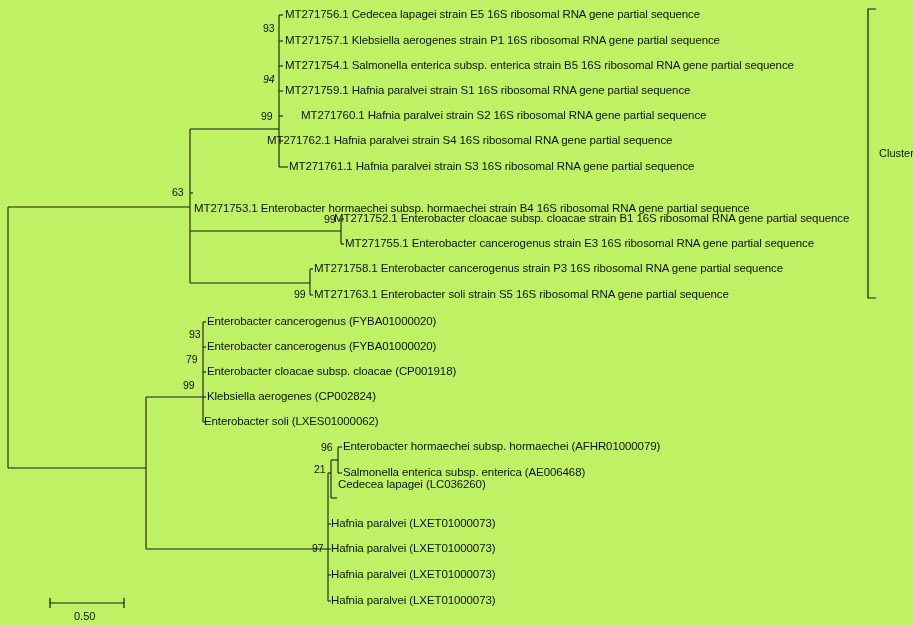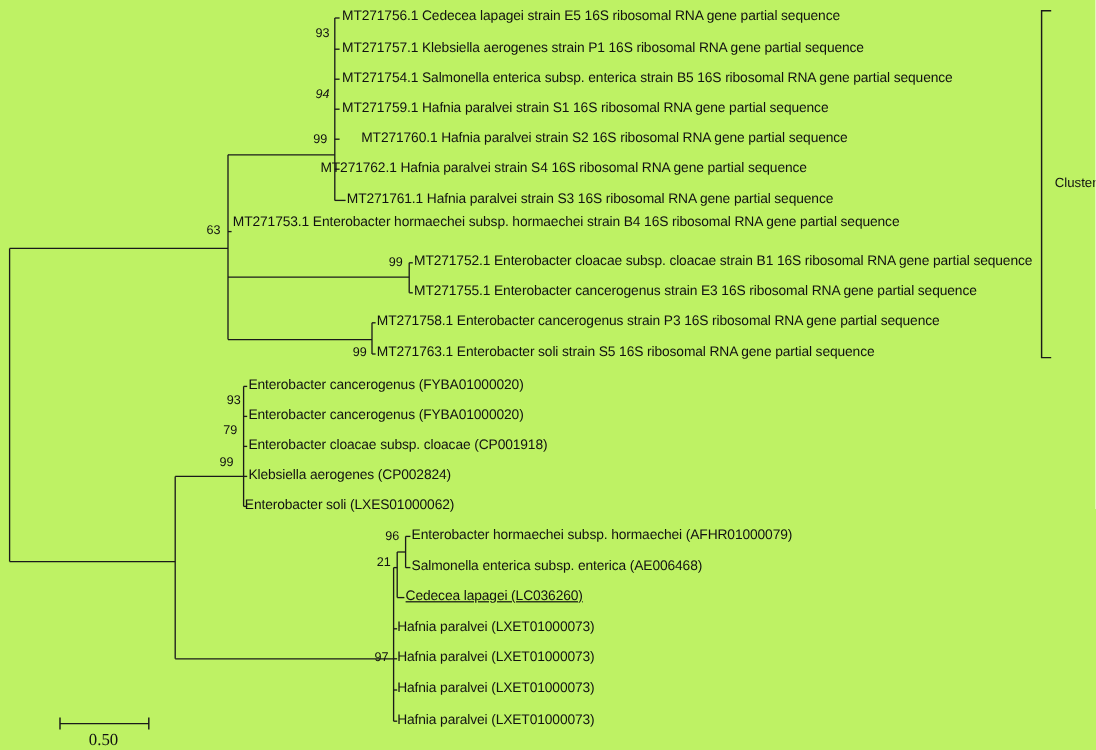--- a/index.html
+++ b/index.html
@@ -44,22 +44,22 @@
   }
   .cluster-label {
     position: absolute;
     font-family: "Liberation Sans", sans-serif;
     font-size: 11px;
     color: #111111;
     white-space: nowrap;
   }
   .scale-label {
     position: absolute;
-    font-family: Liberation Serif, serif;
-    font-size: 14px;
+    font-family: Liberation Sans, sans-serif;
+    font-size: 11px;
     color: #111111;
     white-space: nowrap;
   }
 </style>
 </head>
 <body>
 
 <div id="figure">
 
   <svg id="tree-svg" viewBox="0 0 913 625">
@@ -117,33 +117,33 @@
   </svg>
 
   <div id="tip-layer">
       <div class="tip-label" style="left: 285px; top: 8px;">MT271756.1 Cedecea lapagei strain E5 16S ribosomal RNA gene partial sequence</div>
       <div class="tip-label" style="left: 285px; top: 34px;">MT271757.1 Klebsiella aerogenes strain P1 16S ribosomal RNA gene partial sequence</div>
       <div class="tip-label" style="left: 285px; top: 59px;">MT271754.1 Salmonella enterica subsp. enterica strain B5 16S ribosomal RNA gene partial sequence</div>
       <div class="tip-label" style="left: 285px; top: 84px;">MT271759.1 Hafnia paralvei strain S1 16S ribosomal RNA gene partial sequence</div>
       <div class="tip-label" style="left: 285px; top: 109px; margin-left: 16px;">MT271760.1 Hafnia paralvei strain S2 16S ribosomal RNA gene partial sequence</div>
       <div class="tip-label" style="left: 267px; top: 134px;">MT271762.1 Hafnia paralvei strain S4 16S ribosomal RNA gene partial sequence</div>
       <div class="tip-label" style="left: 289px; top: 160px;">MT271761.1 Hafnia paralvei strain S3 16S ribosomal RNA gene partial sequence</div>
-      <div class="tip-label" style="left: 194px; top: 179px;">MT271753.1 Enterobacter hormaechei subsp. hormaechei strain B4 16S ribosomal RNA gene partial sequence</div>
-      <div class="tip-label" style="left: 345px; top: 212px;">MT271752.1 Enterobacter cloacae subsp. cloacae strain B1 16S ribosomal RNA gene partial sequence</div>
+      <div class="tip-label" style="left: 194px; top: 202px;">MT271753.1 Enterobacter hormaechei subsp. hormaechei strain B4 16S ribosomal RNA gene partial sequence</div>
+      <div class="tip-label" style="left: 334px; top: 212px;">MT271752.1 Enterobacter cloacae subsp. cloacae strain B1 16S ribosomal RNA gene partial sequence</div>
       <div class="tip-label" style="left: 345px; top: 237px;">MT271755.1 Enterobacter cancerogenus strain E3 16S ribosomal RNA gene partial sequence</div>
       <div class="tip-label" style="left: 314px; top: 262px;">MT271758.1 Enterobacter cancerogenus strain P3 16S ribosomal RNA gene partial sequence</div>
       <div class="tip-label" style="left: 314px; top: 288px;">MT271763.1 Enterobacter soli strain S5 16S ribosomal RNA gene partial sequence</div>
       <div class="tip-label" style="left: 207px; top: 315px;">Enterobacter cancerogenus (FYBA01000020)</div>
       <div class="tip-label" style="left: 207px; top: 340px;">Enterobacter cancerogenus (FYBA01000020)</div>
       <div class="tip-label" style="left: 207px; top: 365px;">Enterobacter cloacae subsp. cloacae (CP001918)</div>
       <div class="tip-label" style="left: 207px; top: 390px;">Klebsiella aerogenes (CP002824)</div>
       <div class="tip-label" style="left: 204px; top: 415px;">Enterobacter soli (LXES01000062)</div>
       <div class="tip-label" style="left: 343px; top: 440px;">Enterobacter hormaechei subsp. hormaechei (AFHR01000079)</div>
       <div class="tip-label" style="left: 343px; top: 466px;">Salmonella enterica subsp. enterica (AE006468)</div>
-      <div class="tip-label" style="left: 338px; top: 491px; text-decoration: underline;">Cedecea lapagei (LC036260)</div>
+      <div class="tip-label" style="left: 338px; top: 478px;">Cedecea lapagei (LC036260)</div>
       <div class="tip-label" style="left: 331px; top: 517px;">Hafnia paralvei (LXET01000073)</div>
       <div class="tip-label" style="left: 331px; top: 542px;">Hafnia paralvei (LXET01000073)</div>
       <div class="tip-label" style="left: 331px; top: 568px;">Hafnia paralvei (LXET01000073)</div>
       <div class="tip-label" style="left: 331px; top: 594px;">Hafnia paralvei (LXET01000073)</div>
     </div>
   <div id="boot-layer">
       <div class="boot-label" style="left: 263px; top: 23px;">93</div>
       <div class="boot-label" style="left: 263px; top: 74px; font-style: italic;">94</div>
       <div class="boot-label" style="left: 261px; top: 111px;">99</div>
       <div class="boot-label" style="left: 172px; top: 187px;">63</div>

